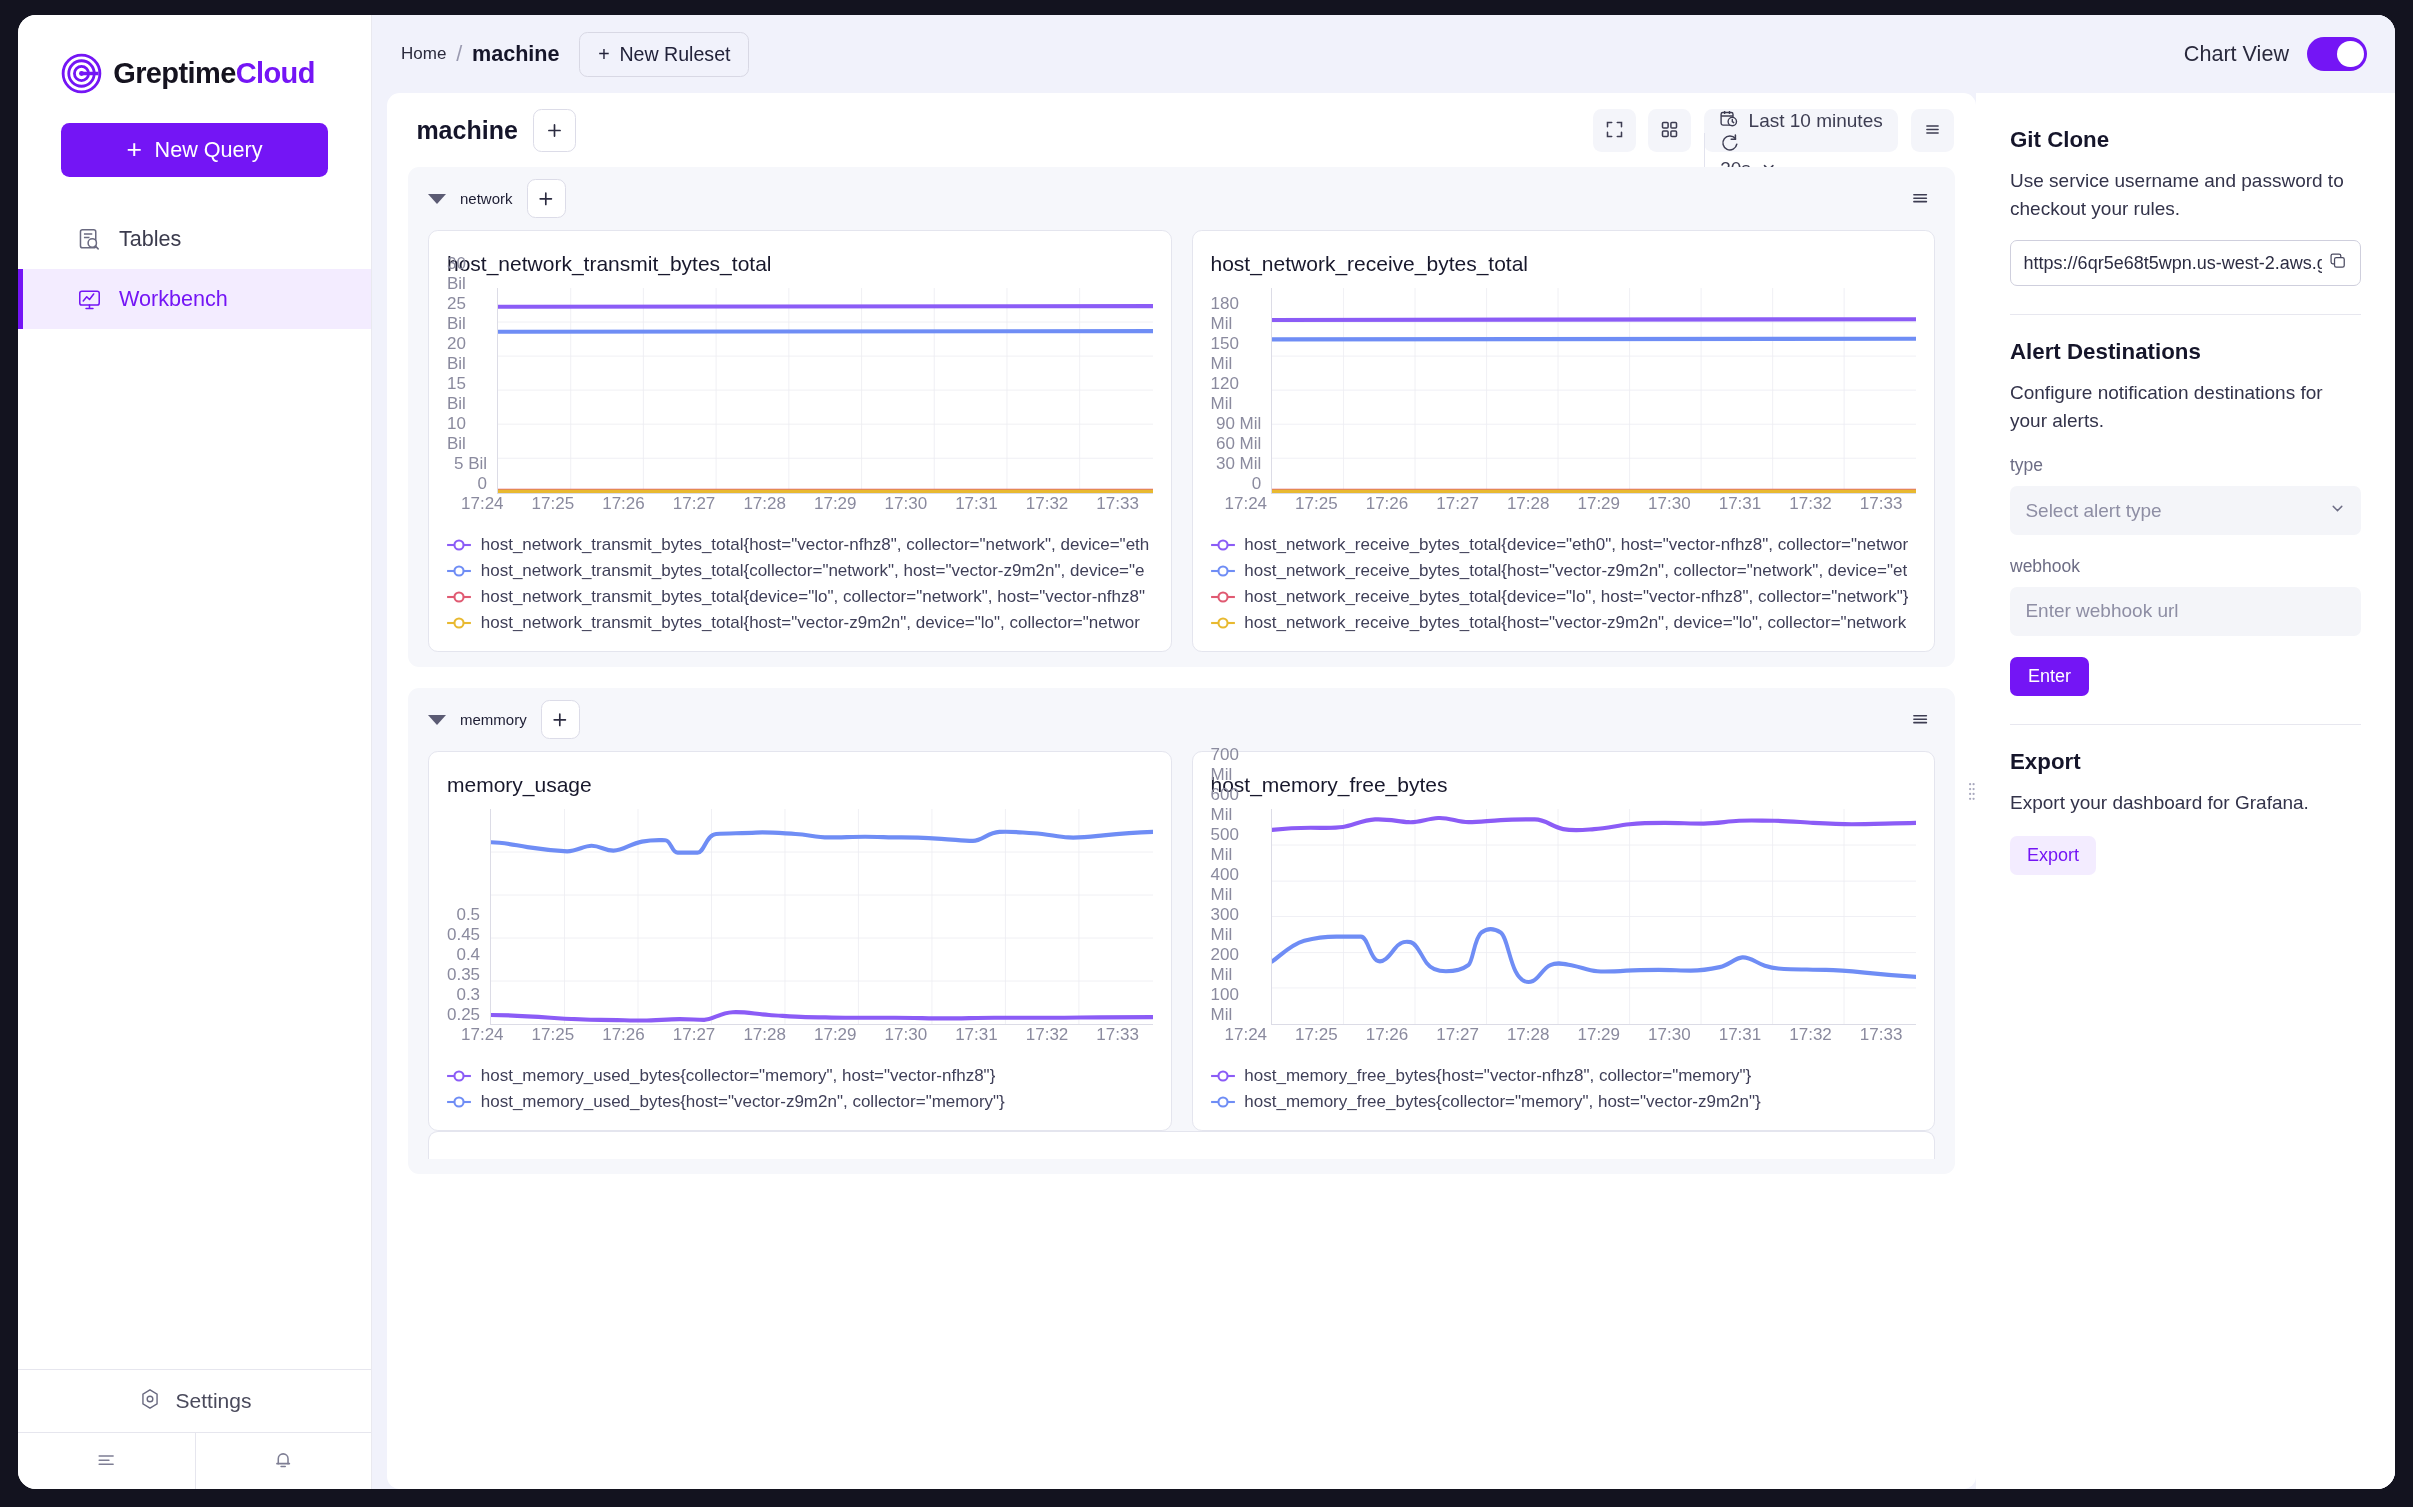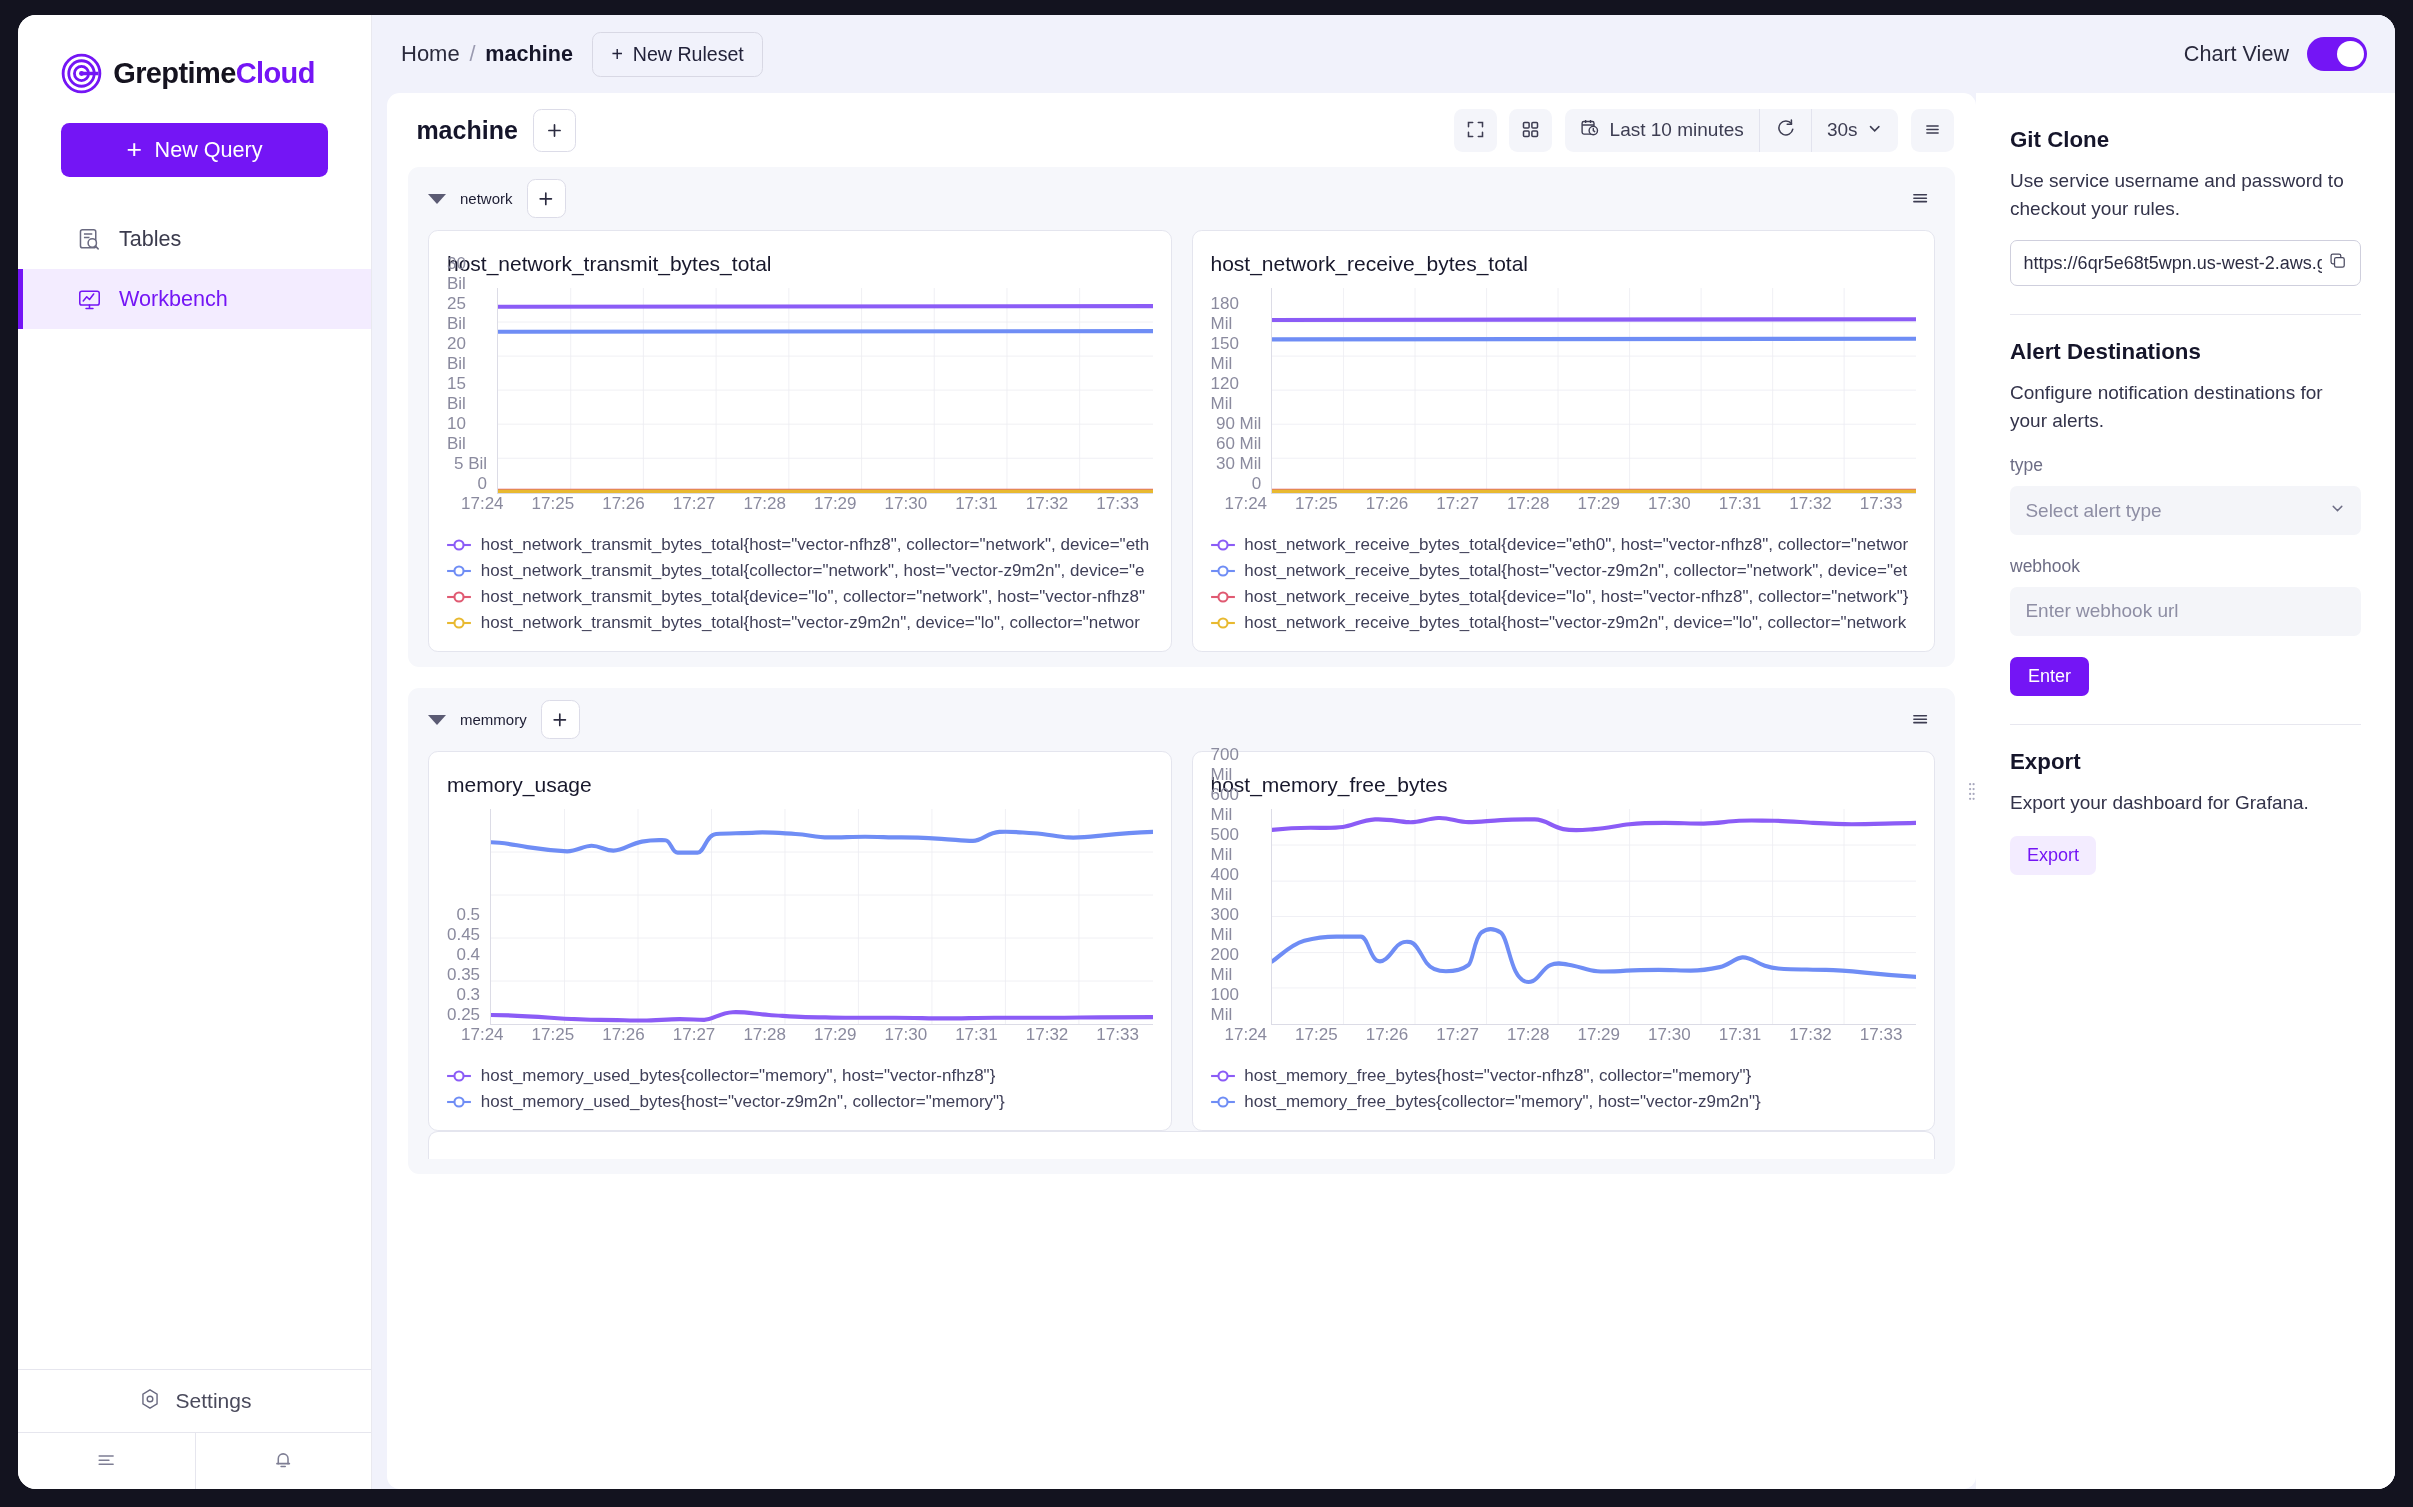--- a/index.html
+++ b/index.html
@@ -100,21 +100,21 @@
     background: #f1f2fb;
     display: flex; flex-direction: column;
     min-width: 0;
   }
   .topbar {
     height: 78px; flex: 0 0 78px;
     display: flex; align-items: center;
     padding: 0 28px 0 29px;
     background: #f1f2fb;
   }
-  .crumb { font-size: 22px; color: #2b2b3d; }
+  .crumb { font-size: 17px; color: #2b2b3d; }
   .crumb-sep { font-size: 21.6px; color: #9a9ab0; margin: 0 9.8px; }
   .crumb-current { font-size: 21.6px; font-weight: 700; color: #16162a; }
   .new-ruleset-btn {
     margin-left: 19.6px;
     height: 45px;
     padding: 0 18px;
     border: 0.7px solid #d8d8e4;
     border-radius: 8.4px;
     background: transparent;
     display: flex; align-items: center; gap: 9.8px;
@@ -159,21 +159,21 @@
   }
   .toolbar-right { margin-left: auto; display: flex; align-items: center; gap: 12.6px; }
   .icon-btn {
     width: 43px; height: 43px; border-radius: 8.4px;
     background: #f4f5fa;
     display: flex; align-items: center; justify-content: center;
     cursor: pointer;
   }
   .time-group {
     height: 43px; border-radius: 8.4px; background: #f4f5fa;
-    display: flex; align-items: stretch;
+    display: flex; align-items: stretch; flex-direction: column;
   }
   .tg-cell {
     display: flex; align-items: center; gap: 9.8px;
     padding: 0 15.4px; font-size: 19px; color: #3d3d52;
     cursor: pointer;
   }
   .tg-cell + .tg-cell { border-left: 0.7px solid #e2e3ee; }
 
   .board-scroll {
     flex: 1 1 auto; overflow: hidden;

